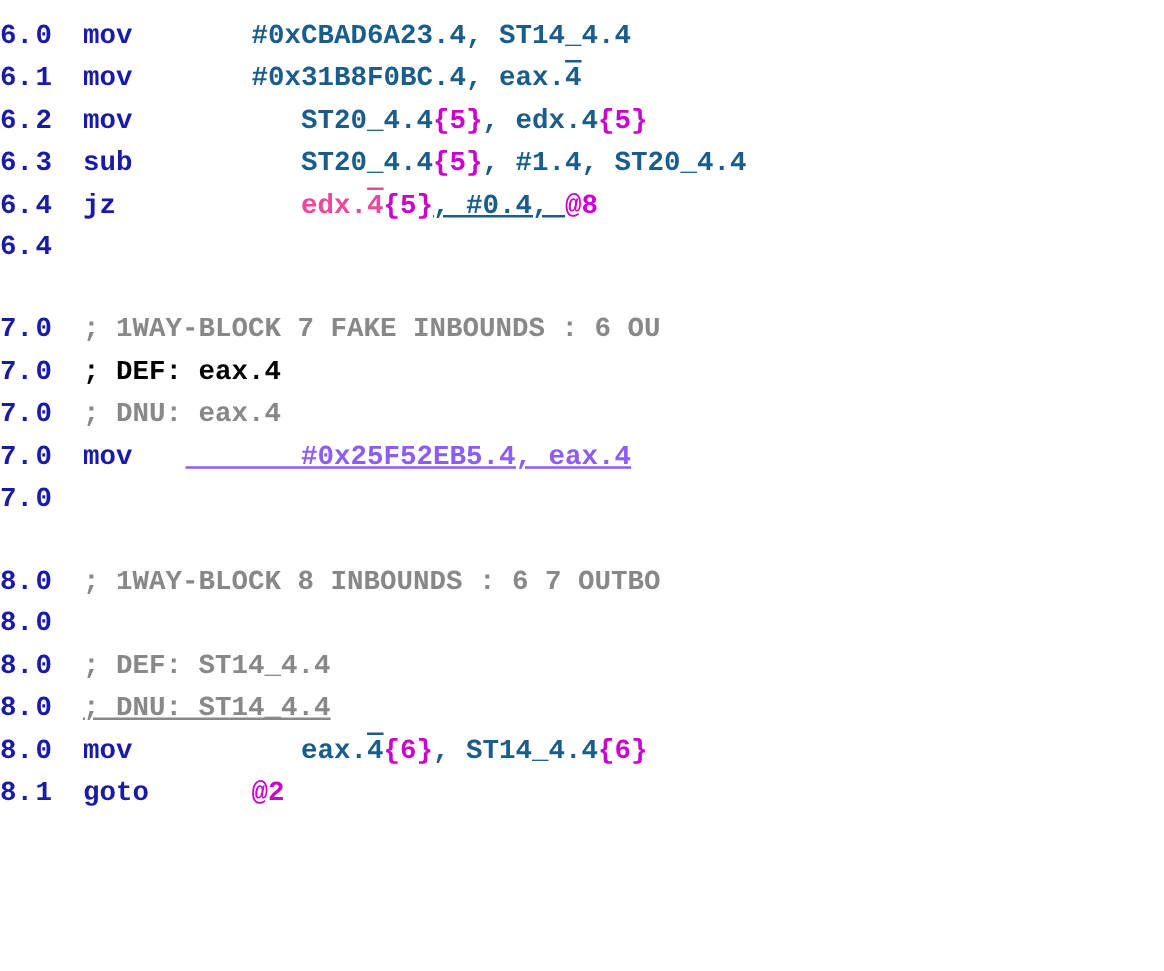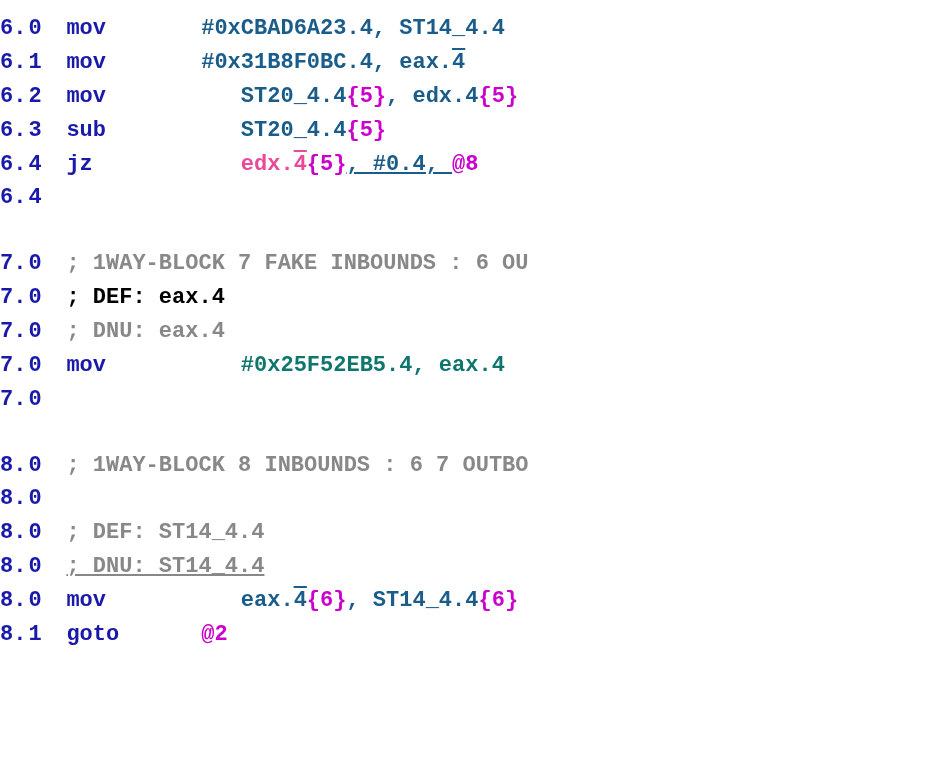--- a/index.html
+++ b/index.html
@@ -82,21 +82,21 @@
     <span class="line-num-major" style="color:#1a1aaa;">6.</span>
     <span class="line-num-minor" style="color:#1a1aaa; min-width:30px;">2</span>
     <span class="op-mnemonic" style="color:#1a1aaa; min-width:90px; padding-left:8px;">mov</span>
     <span style="color:#1a5c8a;">&nbsp;&nbsp;&nbsp;&nbsp;&nbsp;&nbsp;&nbsp;ST20_4.4</span><span style="color:#cc00cc;">{5}</span><span style="color:#1a5c8a;">, edx.4</span><span style="color:#cc00cc;">{5}</span>
   </div>
 
   <div class="code-line">
     <span class="line-num-major" style="color:#1a1aaa;">6.</span>
     <span class="line-num-minor" style="color:#1a1aaa; min-width:30px;">3</span>
     <span class="op-mnemonic" style="color:#1a1aaa; min-width:90px; padding-left:8px;">sub</span>
-    <span style="color:#1a5c8a;">&nbsp;&nbsp;&nbsp;&nbsp;&nbsp;&nbsp;&nbsp;ST20_4.4</span><span style="color:#cc00cc;">{5}</span>
+    <span style="color:#1a5c8a;">&nbsp;&nbsp;&nbsp;&nbsp;&nbsp;&nbsp;&nbsp;ST20_4.4</span><span style="color:#cc00cc;">{5}</span><span style="color:#1a5c8a;">, #1.4, ST20_4.4</span>
   </div>
 
   <div class="code-line">
     <span class="line-num-major" style="color:#1a1aaa;">6.</span>
     <span class="line-num-minor" style="color:#1a1aaa; min-width:30px;">4</span>
     <span class="op-mnemonic" style="color:#1a1aaa; min-width:90px; padding-left:8px;">jz</span>
     <span style="color:#ec4899;text-align:right;">&nbsp;&nbsp;&nbsp;&nbsp;&nbsp;&nbsp;&nbsp;edx.<span style="text-decoration:overline;">4</span></span><span style="color:#cc00cc;">{5}</span><span style="color:#1a5c8a;text-decoration:underline;">, #0.4, </span><span style="color:#cc00cc;">@8</span>
   </div>
 
   <div class="code-line">
@@ -121,21 +121,21 @@
   <div class="code-line">
     <span class="line-num-major" style="color:#1a1aaa;">7.</span>
     <span class="line-num-minor" style="color:#1a1aaa; min-width:30px;">0</span>
     <span style="color:#888888; padding-left:8px;">; DNU: eax.4</span>
   </div>
 
   <div class="code-line">
     <span class="line-num-major" style="color:#1a1aaa;">7.</span>
     <span class="line-num-minor" style="color:#1a1aaa; min-width:30px;">0</span>
     <span class="op-mnemonic" style="color:#1a1aaa; min-width:90px; padding-left:8px;">mov</span>
-    <span style="color:#0f766e;">&nbsp;&nbsp;&nbsp;&nbsp;&nbsp;&nbsp;&nbsp;#0x25F52EB5.4, eax.4</span>
+    <span style="color:#8b5cf6;text-decoration:underline;">&nbsp;&nbsp;&nbsp;&nbsp;&nbsp;&nbsp;&nbsp;#0x25F52EB5.4, eax.4</span>
   </div>
 
   <div class="code-line">
     <span class="line-num-major" style="color:#1a1aaa;">7.</span>
     <span class="line-num-minor" style="color:#1a1aaa; min-width:30px;">0</span>
   </div>
 
   <div class="empty-line"></div>
 
   <div class="code-line">

